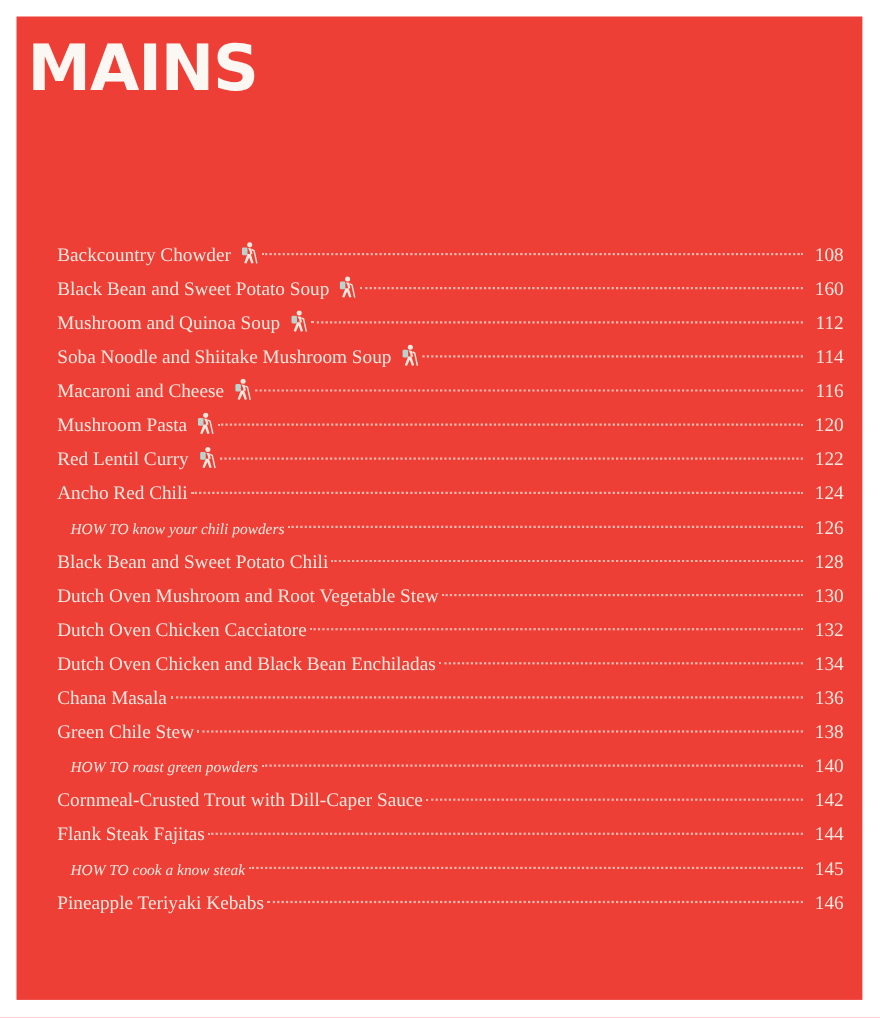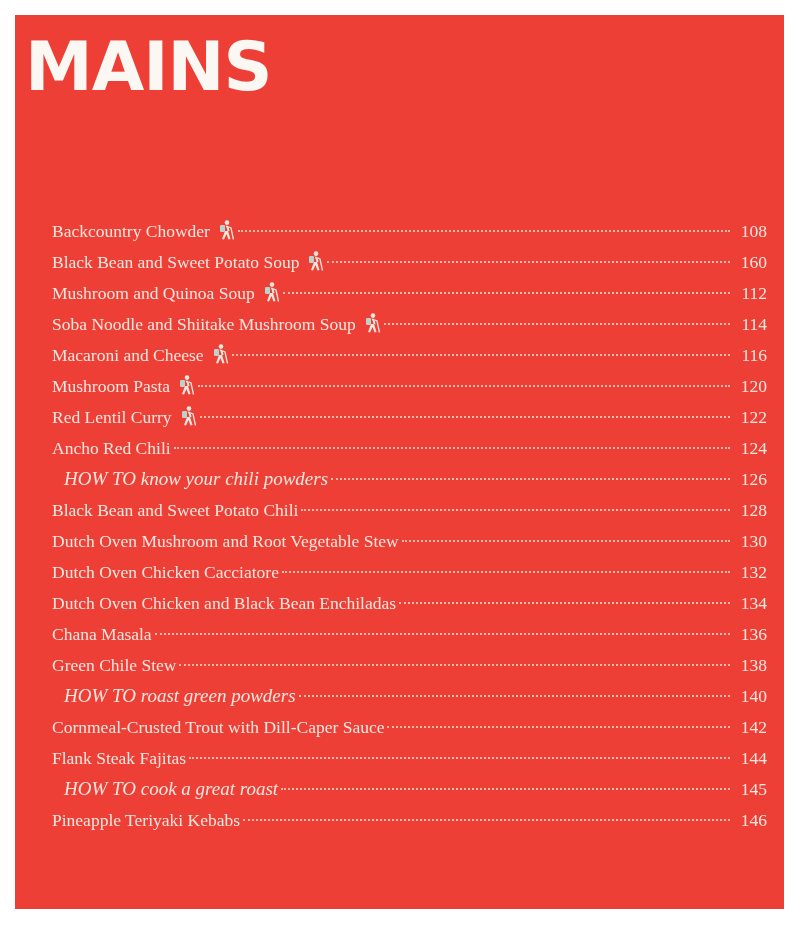--- a/index.html
+++ b/index.html
@@ -18,21 +18,21 @@
       height: 894px;
       background: #ee3f37;
     }
     .title {
       position: absolute;
       left: 10px;
       top: 18px;
       margin: 0;
       font-family: "DejaVu Sans", sans-serif;
       font-weight: bold;
-      font-size: 68px;
+      font-size: 58px;
       line-height: 1;
       letter-spacing: -1px;
       color: #fbf7f2;
     }
     .toc {
       position: absolute;
       left: 37px;
       top: 189px;
       width: 715px;
       margin: 0;
@@ -45,21 +45,21 @@
       height: 31px;
       line-height: 31px;
       font-family: Liberation Serif, serif;
       font-size: 17.5px;
       color: #f6e7df;
       white-space: nowrap;
     }
     .entry.howto .label {
       font-style: italic;
       padding-left: 12px;
-      font-size: 19px;
+      font-size: 14px;
     }
     .label {
       flex: 0 0 auto;
     }
     .hiker {
       flex: 0 0 auto;
       display: inline-block;
       width: 18px;
       height: 20px;
       margin-left: 7px;
@@ -235,21 +235,21 @@
         <span class="label">Cornmeal-Crusted Trout with Dill-Caper Sauce</span>
         <span class="leader"></span>
         <span class="page-num">142</span>
       </li>
       <li class="entry">
         <span class="label">Flank Steak Fajitas</span>
         <span class="leader"></span>
         <span class="page-num">144</span>
       </li>
       <li class="entry howto">
-        <span class="label">HOW TO cook a great roast</span>
+        <span class="label">HOW TO cook a know steak</span>
         <span class="leader"></span>
         <span class="page-num">145</span>
       </li>
       <li class="entry">
         <span class="label">Pineapple Teriyaki Kebabs</span>
         <span class="leader"></span>
         <span class="page-num">146</span>
       </li>
     </ul>
 </div>

